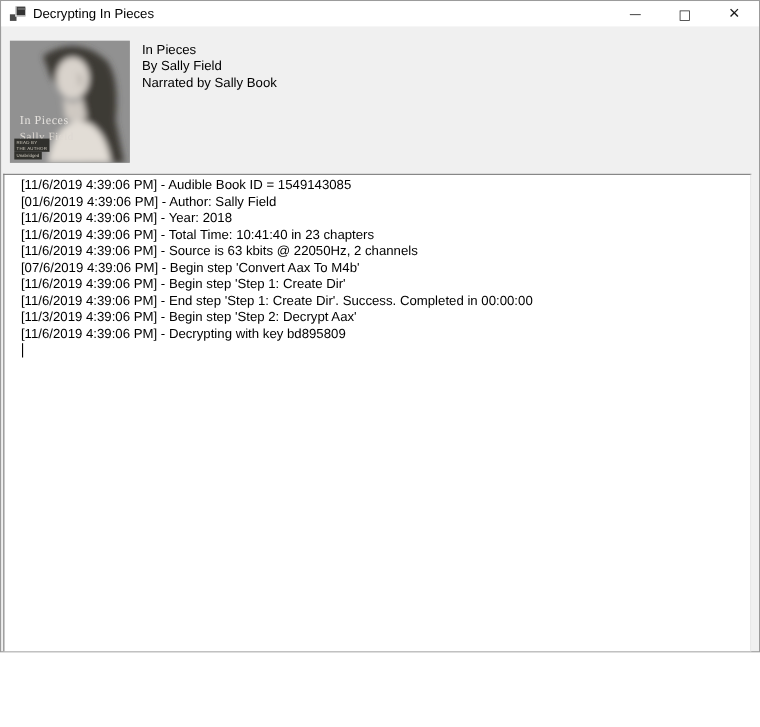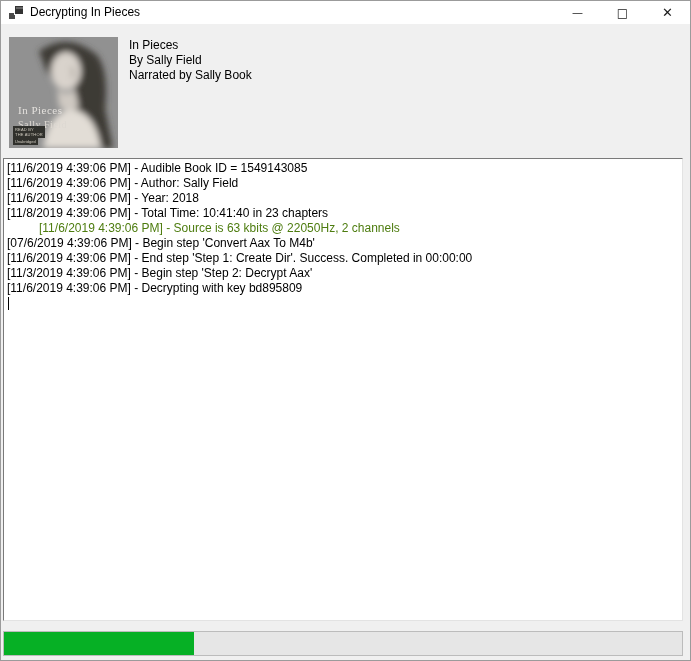--- a/index.html
+++ b/index.html
@@ -1,20 +1,20 @@
 <!DOCTYPE html>
 <html><head>
 <meta charset="utf-8">
 <style>
   * { margin:0; padding:0; box-sizing:border-box; }
   html,body { width:691px; height:661px; }
   body { font-family:"Liberation Sans","DejaVu Sans",sans-serif; }
 
   .window{
-    position:relative; width:691px; height:661px;
+    position:relative; width:691px; height:593px;
     background:#f0f0f0; border:1px solid #9b9b9b; overflow:hidden;
   }
 
   
   .titlebar{
     position:absolute; left:0; top:0; width:100%; height:23px;
     background:#ffffff; display:flex; align-items:center;
   }
   .app-icon{ position:relative; width:14px; height:13px; margin:0 7px 0 8px; flex:0 0 auto; }
   .app-icon .sq-small{ position:absolute; left:0; bottom:0; width:6px; height:6px; background:#4a4a4a; }
@@ -56,21 +56,21 @@
   
   .book-info{ position:absolute; left:128px; top:37px; font-size:12px; color:#000; }
   .book-info div{ line-height:15px; }
 
   
   .logbox{
     position:absolute; left:2px; top:157px; width:680px; height:463px;
     background:#ffffff;
     border-style:solid; border-width:1px;
     border-color:#7a7a7a #e3e3e3 #e3e3e3 #7a7a7a;
-    padding:2px 3px; overflow:hidden; cursor:text;
+    padding:2px 15px; overflow:hidden; cursor:text;
   }
   .log-line{ font-size:12px; line-height:15px; color:#000; white-space:pre; }
   .caret{ width:1px; height:13px; background:#000; margin:1px 0 0 1px; }
 
   
   .progress{
     position:absolute; left:2px; top:630px; width:680px; height:25px;
     background:#e6e6e6; border:1px solid #bcbcbc;
   }
   .progress-fill{ height:100%; width:28%; background:#06b025; }
@@ -125,25 +125,26 @@
 
   <div class="book-info">
     <div>In Pieces</div>
     <div>By Sally Field</div>
     <div>Narrated by Sally Book</div>
   </div>
 
   <div class="logbox">
 
     <div class="log-line">[11/6/2019 4:39:06 PM] - Audible Book ID = 1549143085</div>
-      <div class="log-line">[11/6/2019 4:39:06 PM] - Author: Sally Field</div>
+      <div class="log-line">[01/6/2019 4:39:06 PM] - Author: Sally Field</div>
       <div class="log-line">[11/6/2019 4:39:06 PM] - Year: 2018</div>
-      <div class="log-line">[11/8/2019 4:39:06 PM] - Total Time: 10:41:40 in 23 chapters</div>
-      <div class="log-line" style="color: #4d7c0f; margin-left: 32px;">[11/6/2019 4:39:06 PM] - Source is 63 kbits @ 22050Hz, 2 channels</div>
+      <div class="log-line">[11/6/2019 4:39:06 PM] - Total Time: 10:41:40 in 23 chapters</div>
+      <div class="log-line" style="color: #000000;">[11/6/2019 4:39:06 PM] - Source is 63 kbits @ 22050Hz, 2 channels</div>
       <div class="log-line">[07/6/2019 4:39:06 PM] - Begin step 'Convert Aax To M4b'</div>
+      <div class="log-line">[11/6/2019 4:39:06 PM] - Begin step 'Step 1: Create Dir'</div>
       <div class="log-line">[11/6/2019 4:39:06 PM] - End step 'Step 1: Create Dir'. Success. Completed in 00:00:00</div>
       <div class="log-line">[11/3/2019 4:39:06 PM] - Begin step 'Step 2: Decrypt Aax'</div>
       <div class="log-line">[11/6/2019 4:39:06 PM] - Decrypting with key bd895809</div>
       <div class="caret"></div>
   </div>
 
   <div class="progress">
     <div class="progress-fill" style="width: 28%; background: rgb(6, 176, 37);"></div>
   </div>
 

